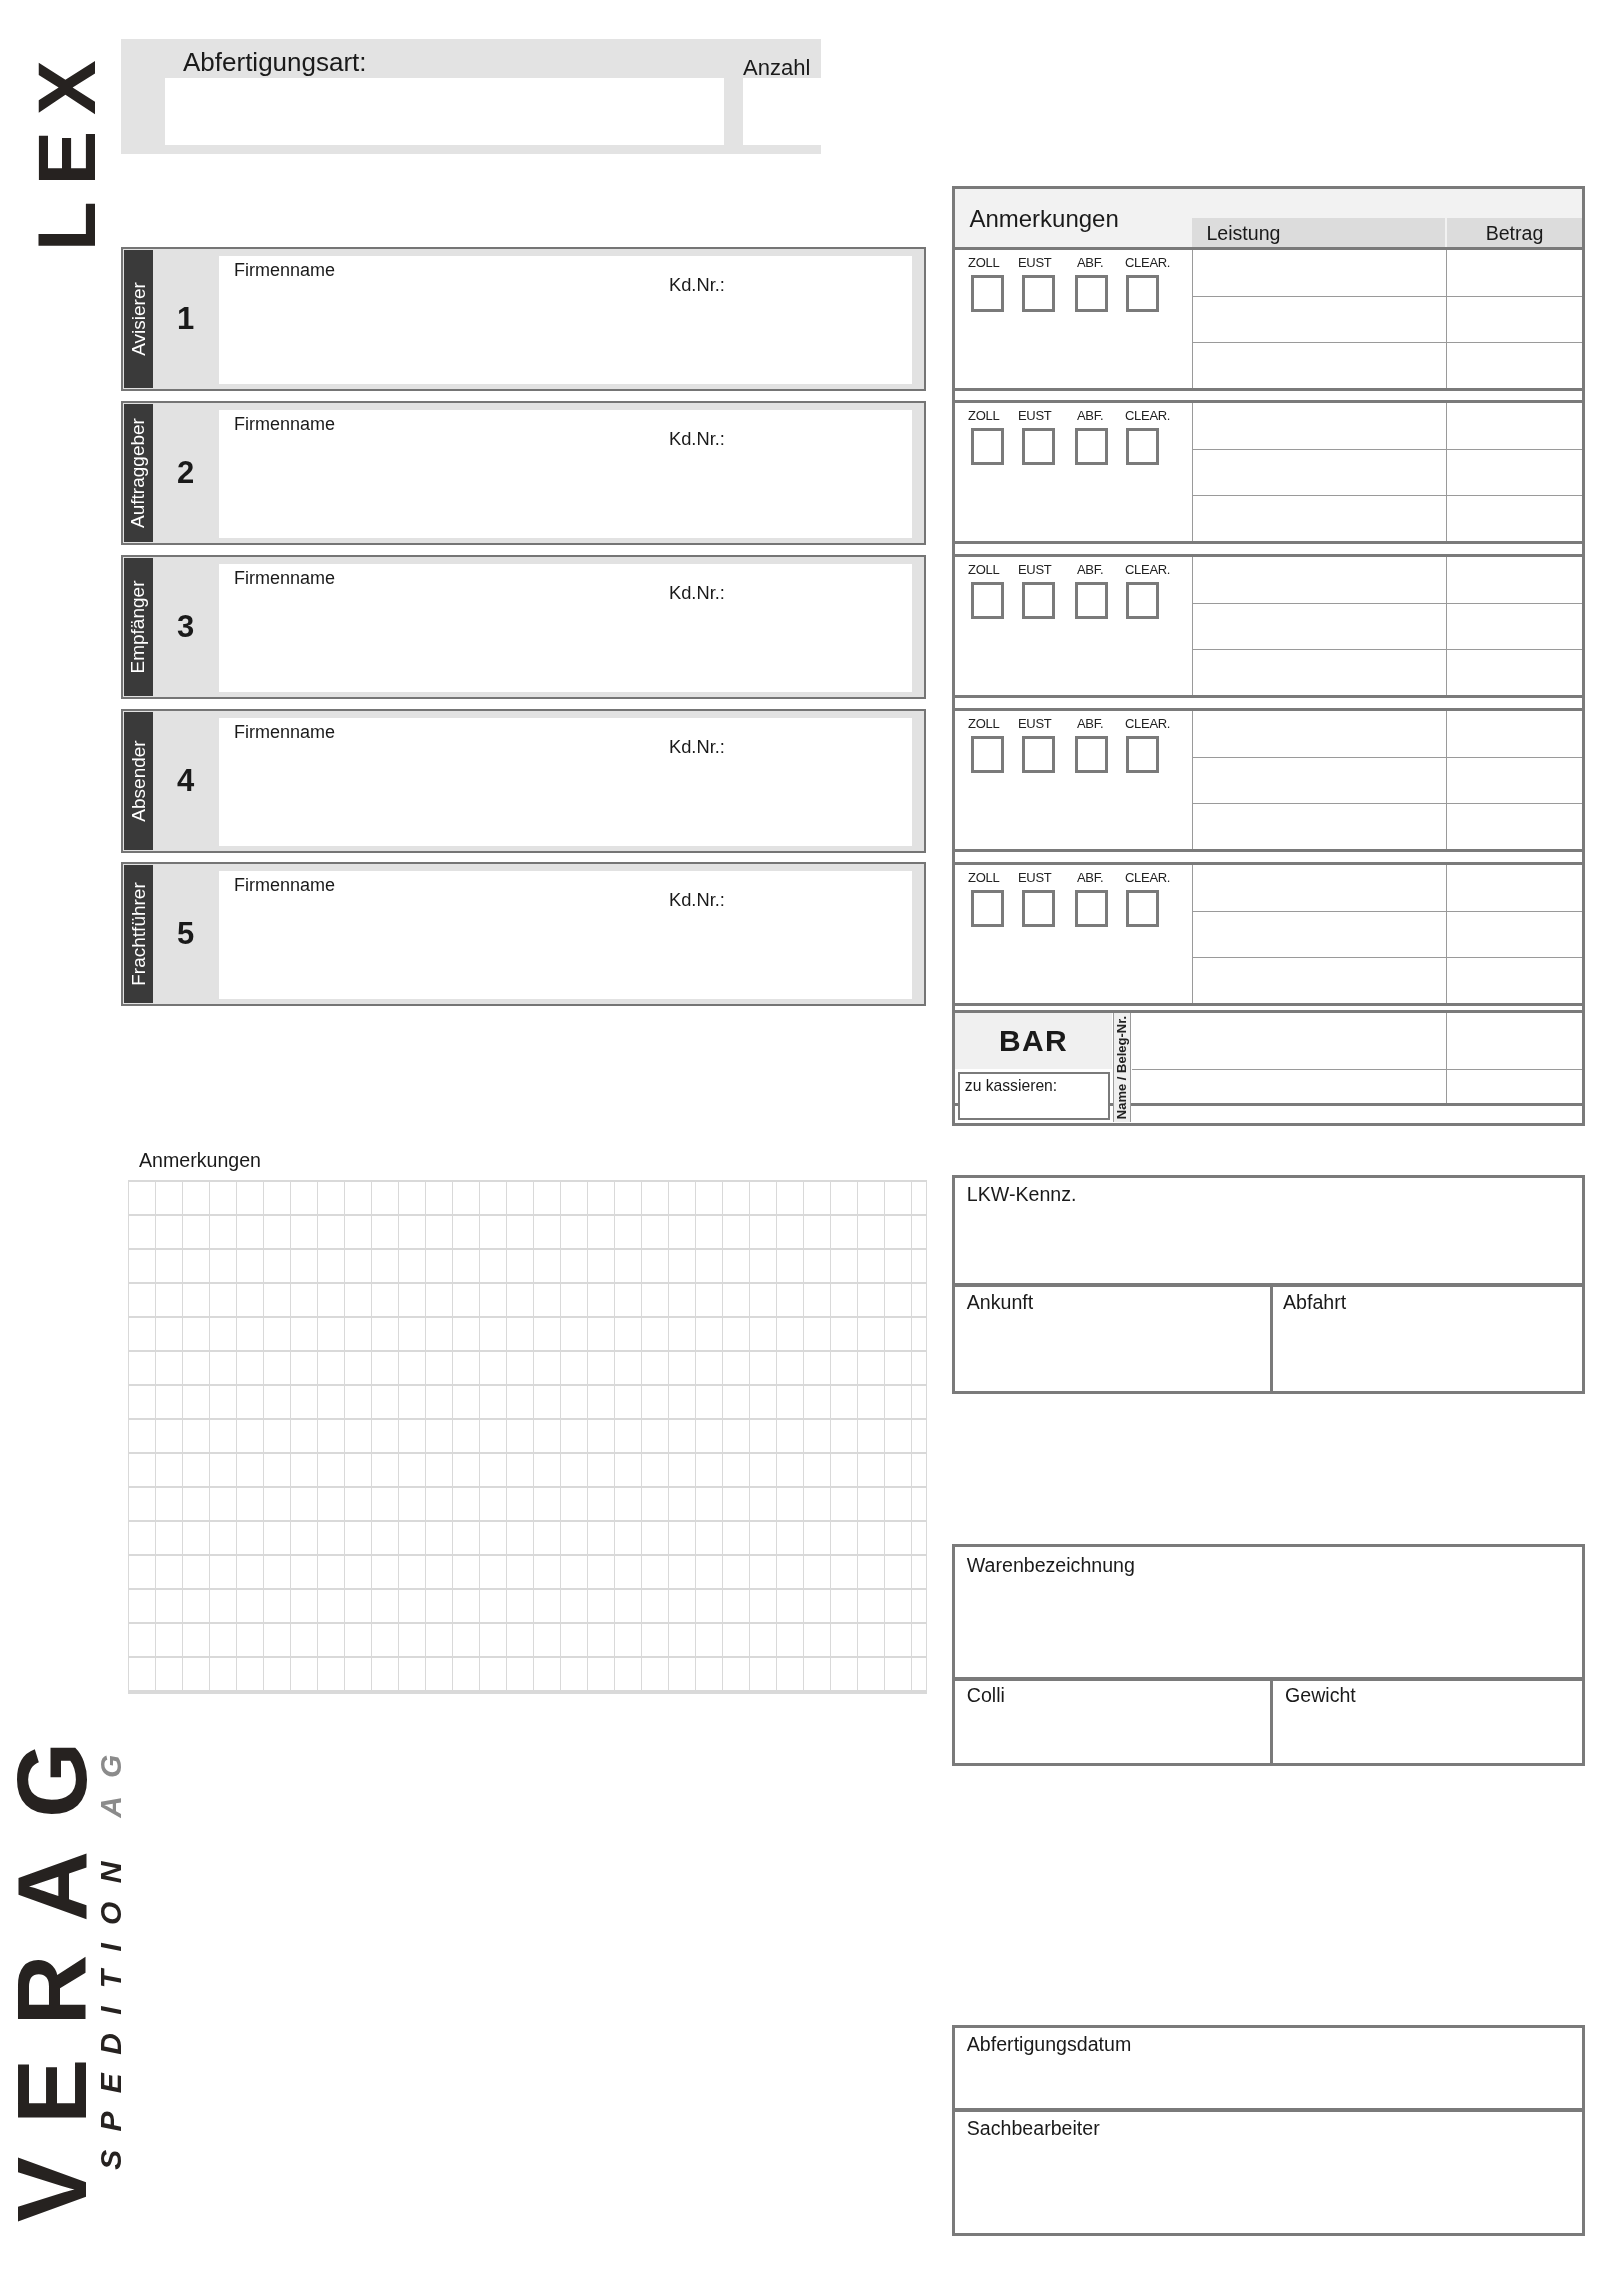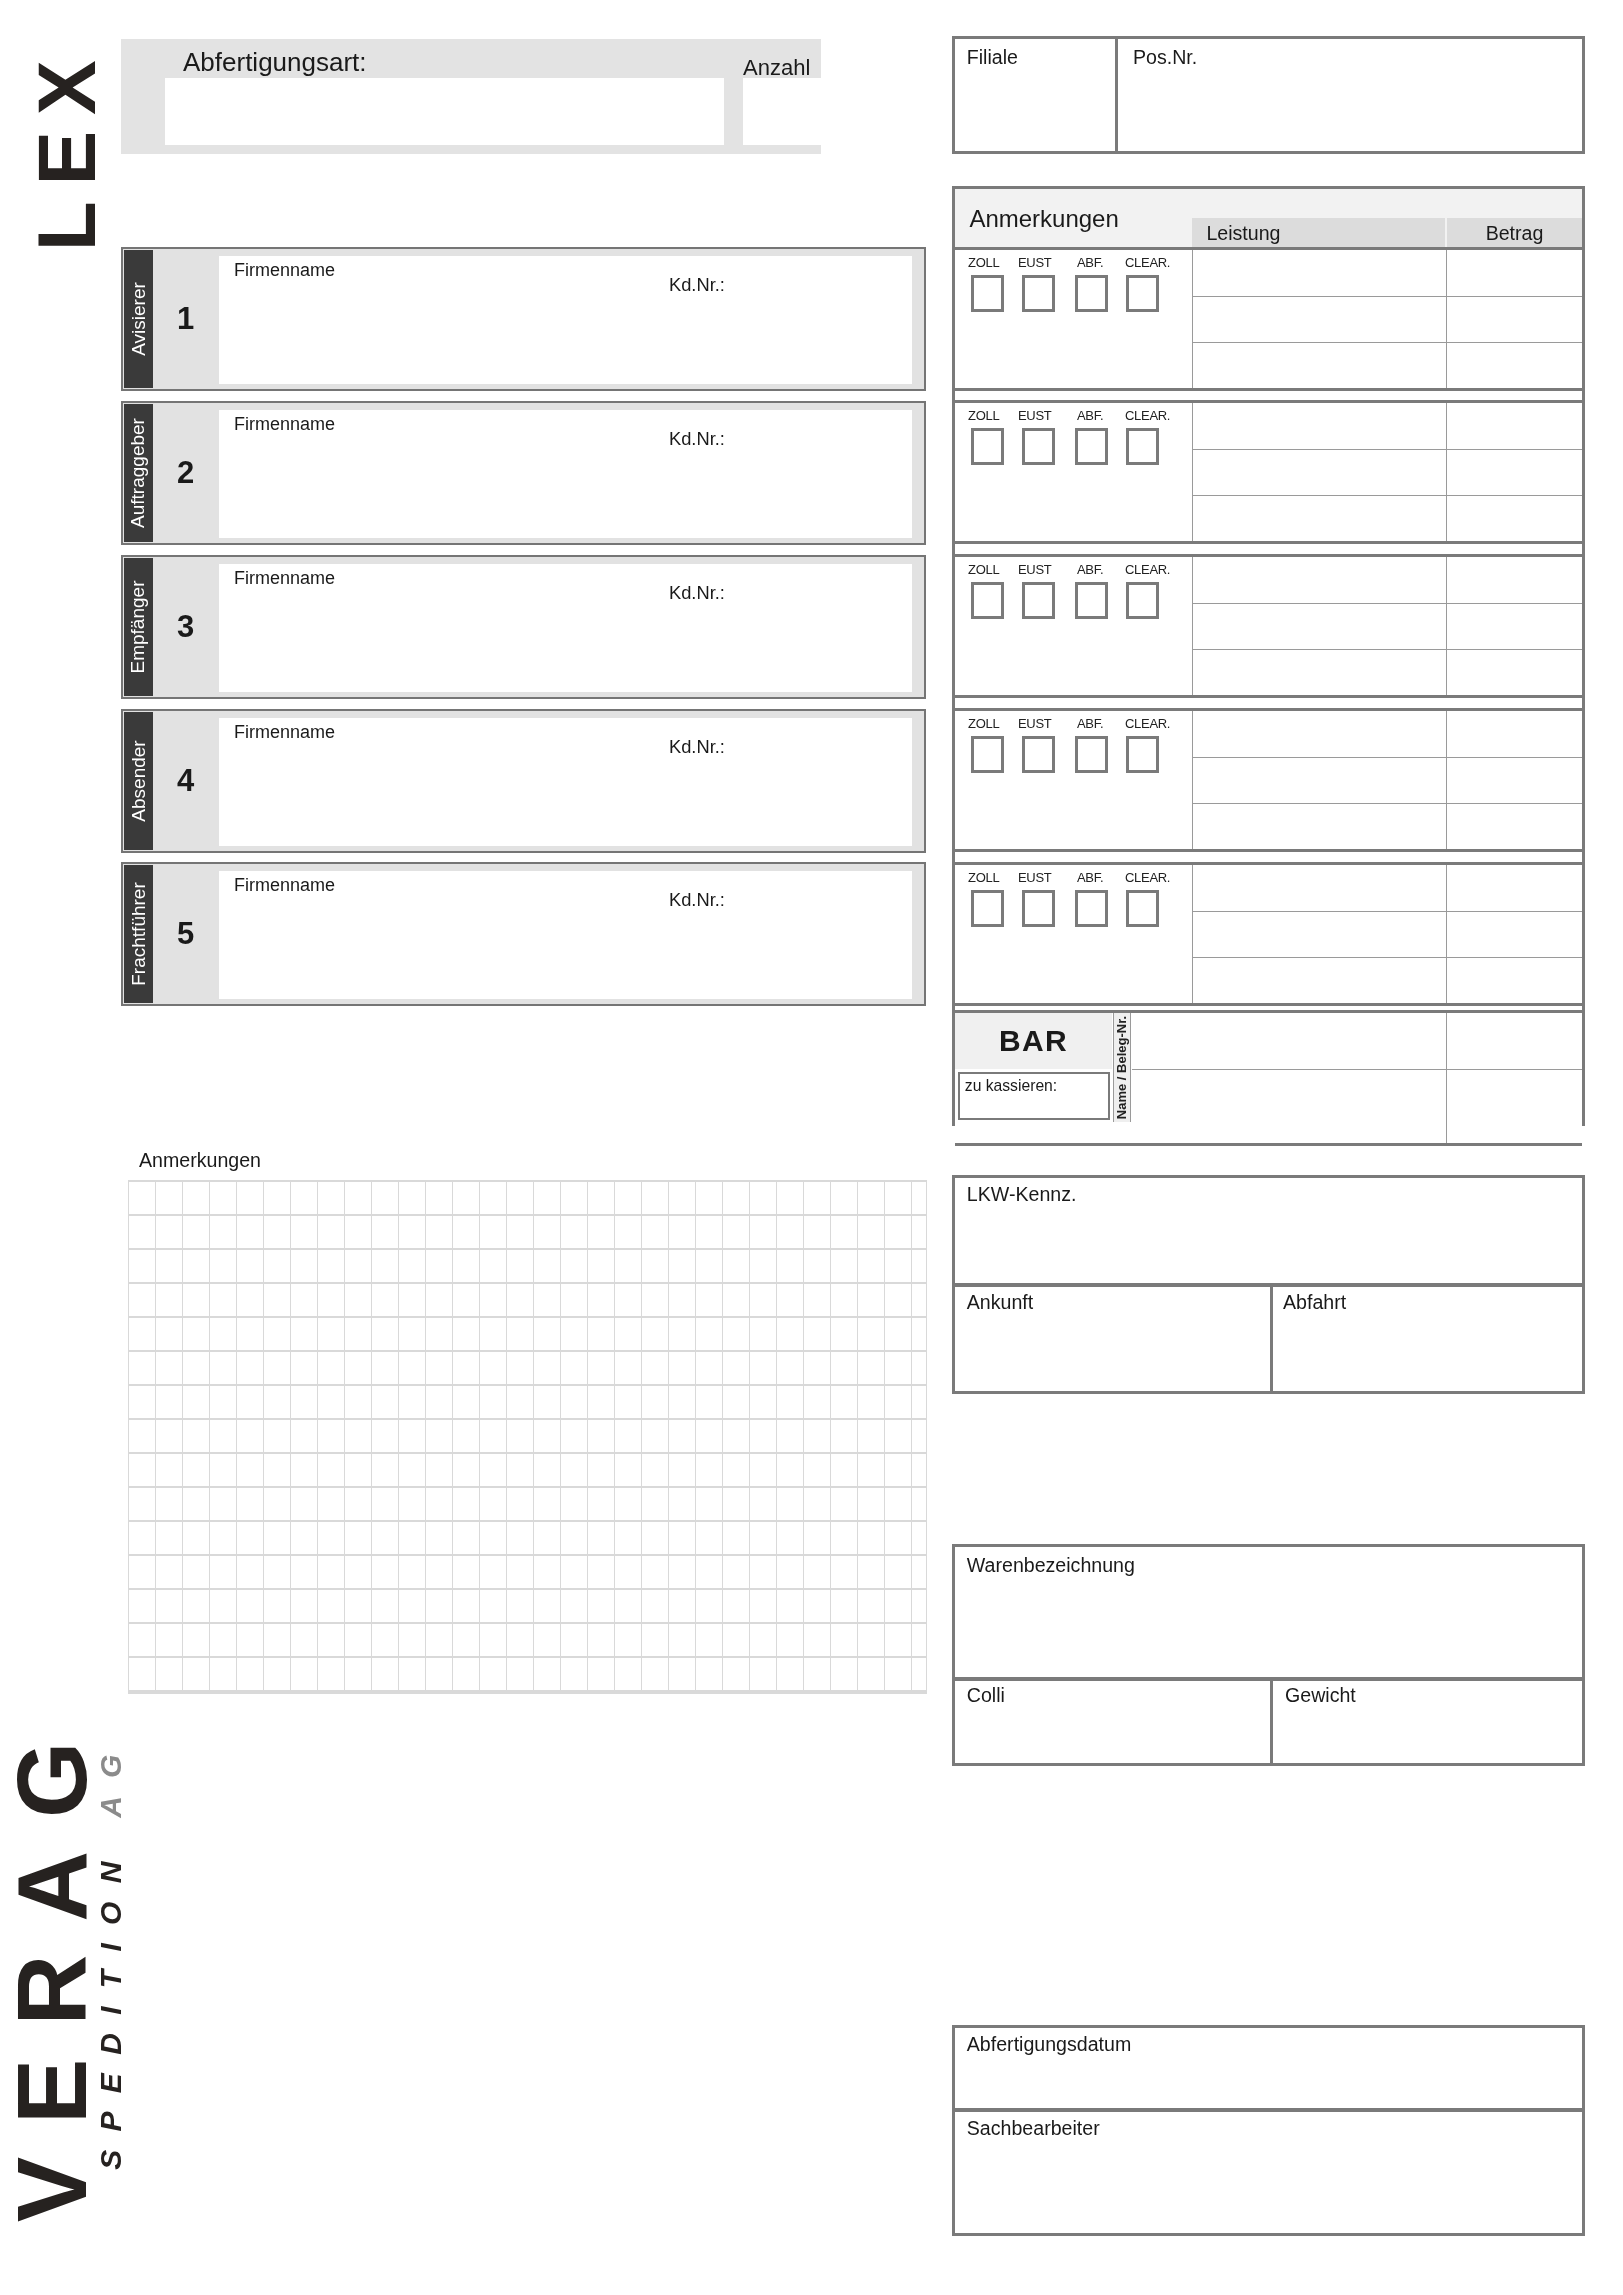--- a/index.html
+++ b/index.html
@@ -41,21 +41,21 @@
 
   .abk-block { position:absolute; left:0; width:627px; height:144px; border-top:3.3px solid #7a7a7a; border-bottom:3.3px solid #7a7a7a; background:#fff; }
   .abk-block .vline1 { position:absolute; left:237px; top:0; bottom:0; width:1.3px; background:#9a9a9a; }
   .abk-block .vline2 { position:absolute; left:491px; top:0; bottom:0; width:1.3px; background:#9a9a9a; }
   .abk-block .hline  { position:absolute; left:237px; right:0; height:1.3px; background:#9a9a9a; }
 
   .cb-label { position:absolute; top:5.2px; font-size:13px; color:#222; letter-spacing:-0.3px; }
   .checkbox { position:absolute; top:25px; width:33px; height:37px; border:3.3px solid #7a7a7a; background:#fff; }
 
   
-  .bar-block { position:absolute; left:0; width:627px; height:136px; border-top:3.3px solid #7a7a7a; border-bottom:3.3px solid #7a7a7a; background:#fff; }
+  .bar-block { position:absolute; left:0; width:627px; height:96px; border-top:3.3px solid #7a7a7a; border-bottom:3.3px solid #7a7a7a; background:#fff; }
   .bar-cell { position:absolute; left:0; top:0; width:157px; height:56px; background:#f0f0f0; display:flex; align-items:center; justify-content:center; font-size:30px; font-weight:800; letter-spacing:1.3px; }
   .kassieren-box { position:absolute; left:2.6px; top:59px; width:152px; height:48px; border:2.6px solid #7a7a7a; background:#fff; }
   .kassieren-box .lbl { position:absolute; left:5.2px; top:2.6px; font-size:15.7px; }
   .name-strip { position:absolute; left:158px; top:0; width:18.3px; height:109px; background:#efefef; border-left:1.3px solid #9a9a9a; border-right:1.3px solid #9a9a9a; }
   .name-strip > span { font-size:13px; font-weight:700; color:#222; }
   .bar-hline { position:absolute; left:177px; right:0; top:56px; height:1.3px; background:#9a9a9a; }
   .bar-vline { position:absolute; left:491px; top:0; bottom:0; width:1.3px; background:#9a9a9a; }
 
   
   .party { position:absolute; left:121px; width:805px; height:144px; border:2.6px solid #757575; background:#e2e2e2; }
@@ -105,25 +105,20 @@
     <span><span>SPEDITION </span><span style="color:#8b8b8b">AG</span></span>
   </div>
 
   <div class="abf-panel">
     <div class="abf-title">Abfertigungsart:</div>
     <div class="abf-input"></div>
     <div class="tarif-label">Anzahl Tarifnr.:</div>
     <div class="tarif-input"></div>
   </div>
 
-  <div class="filiale-box">
-    <div class="filiale-divider"></div>
-    <div class="lbl" style="left:11.8px">Filiale</div>
-    <div class="lbl" style="left:178px">Pos.Nr.</div>
-  </div>
 
   <div class="abrechnung">
     <div class="abk-header">
       <div class="abk-title">Anmerkungen</div>
       <div class="colhead leistung">Leistung</div>
       <div class="colhead betrag">Betrag</div>
     </div>
 
     <div class="abk-block" style="top:58px">
       <div class="vline1"></div>

